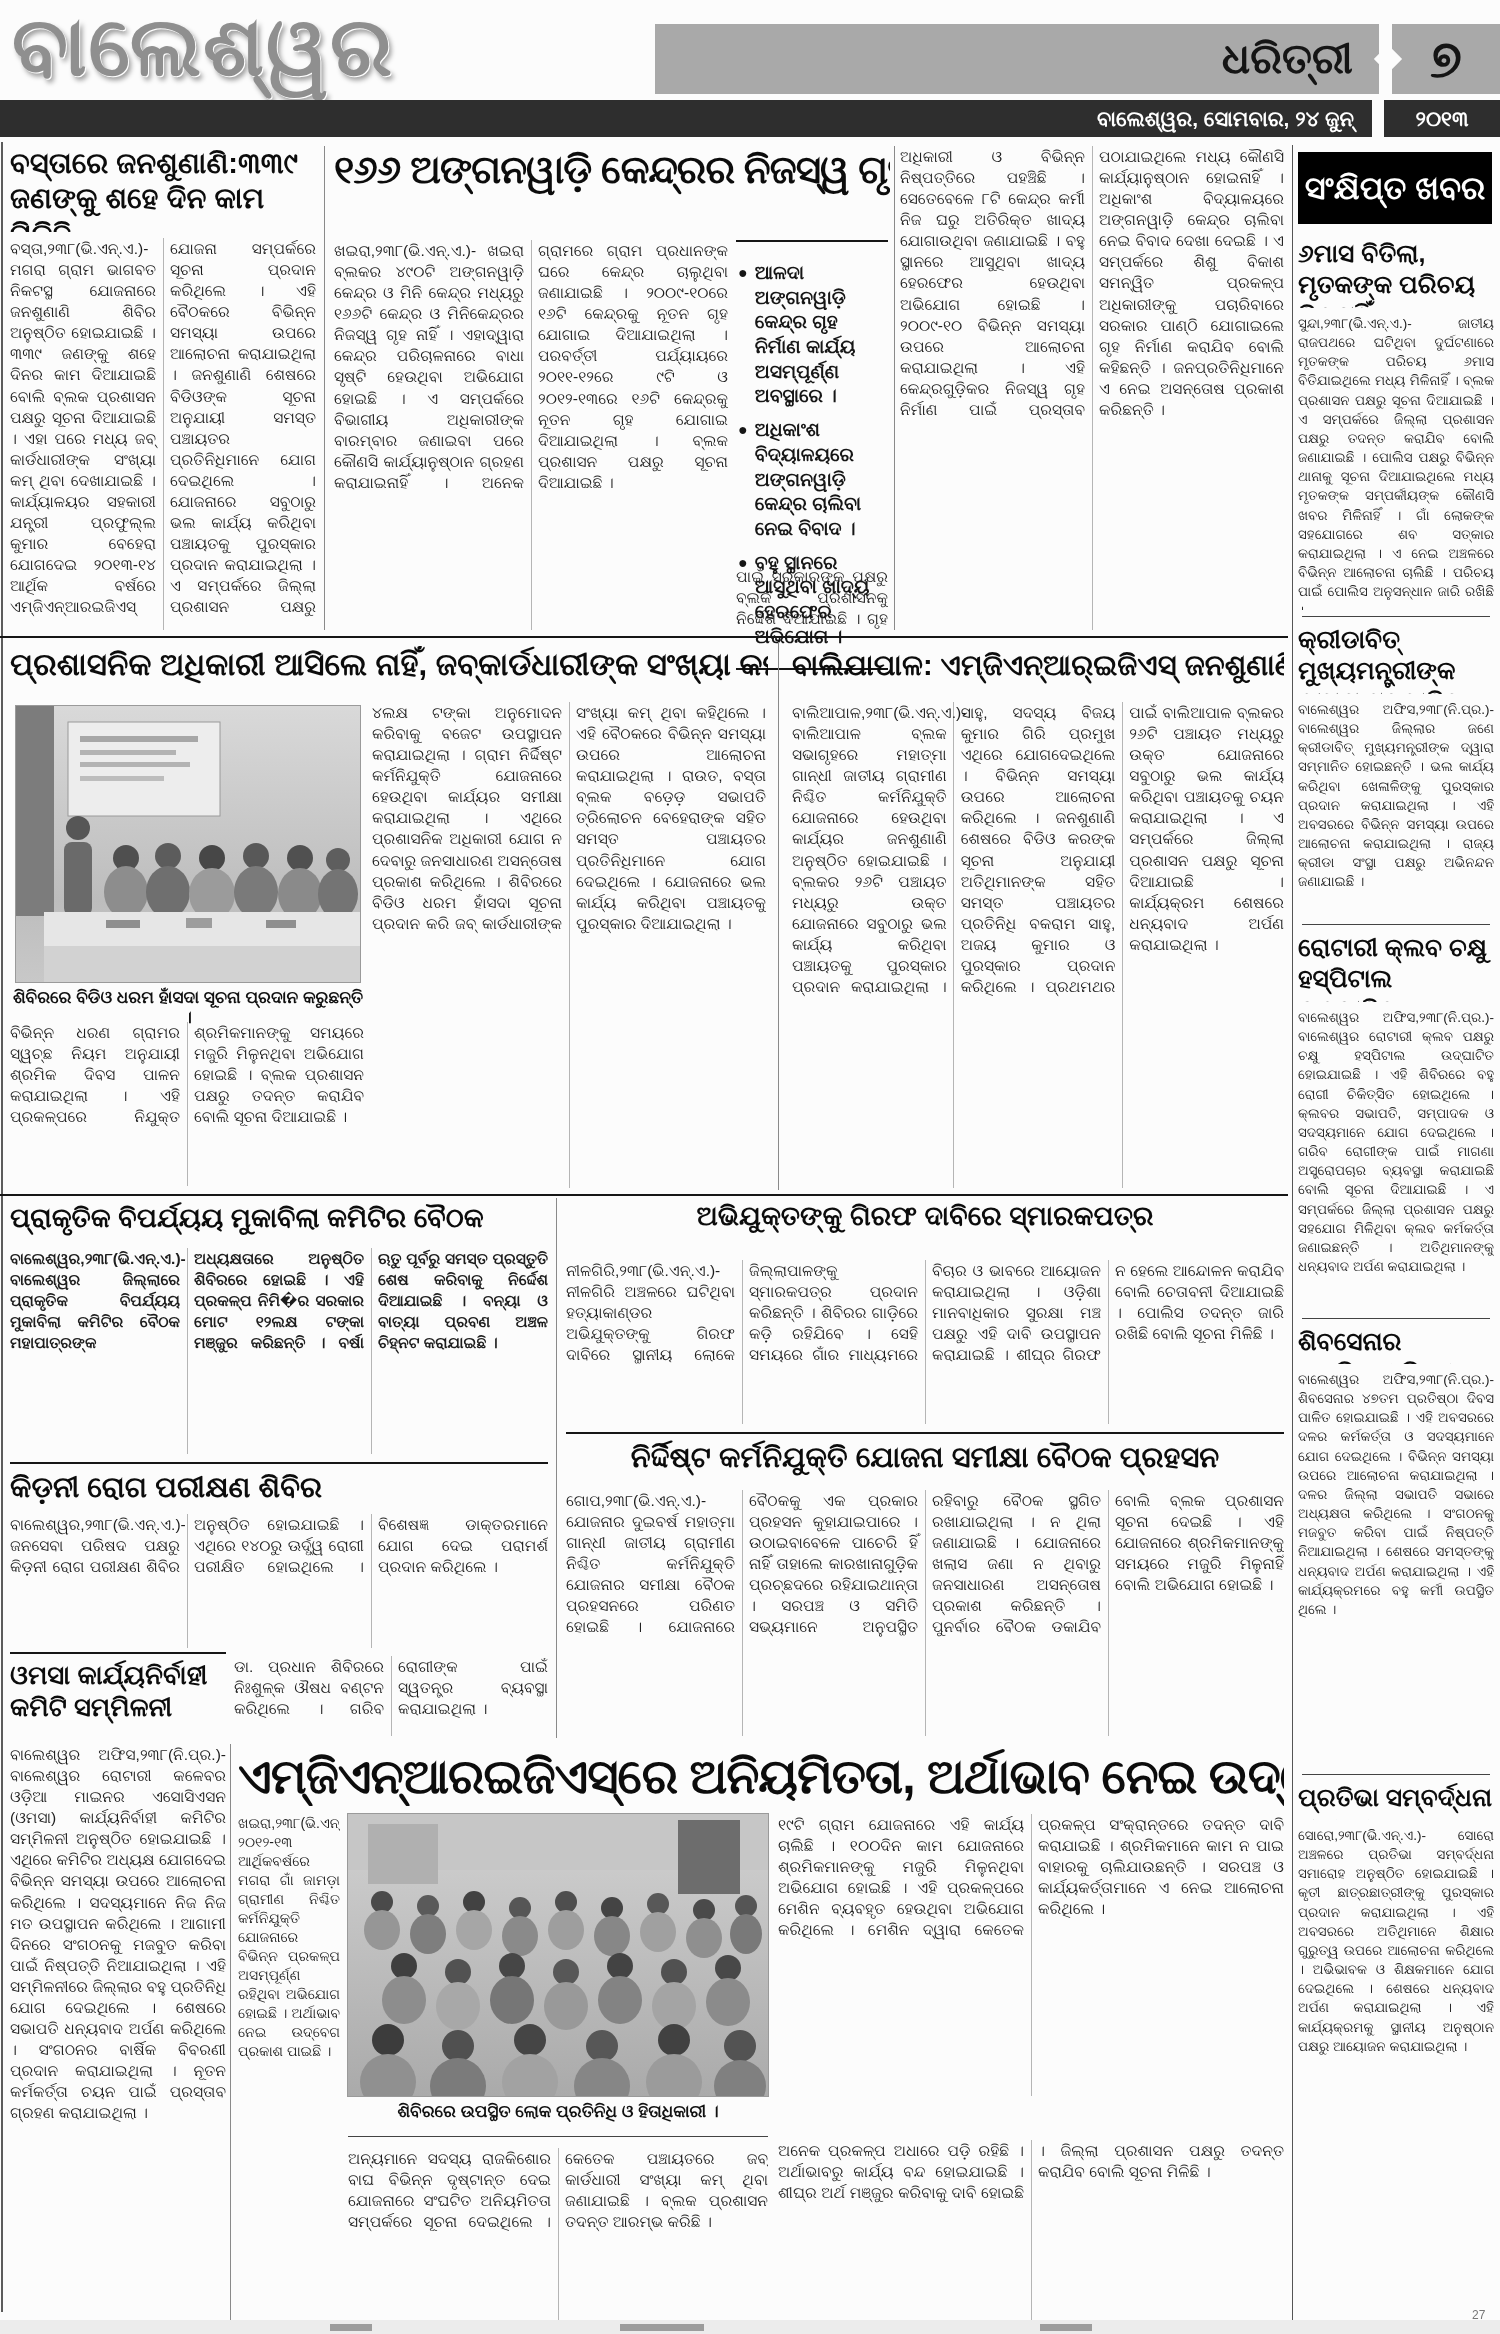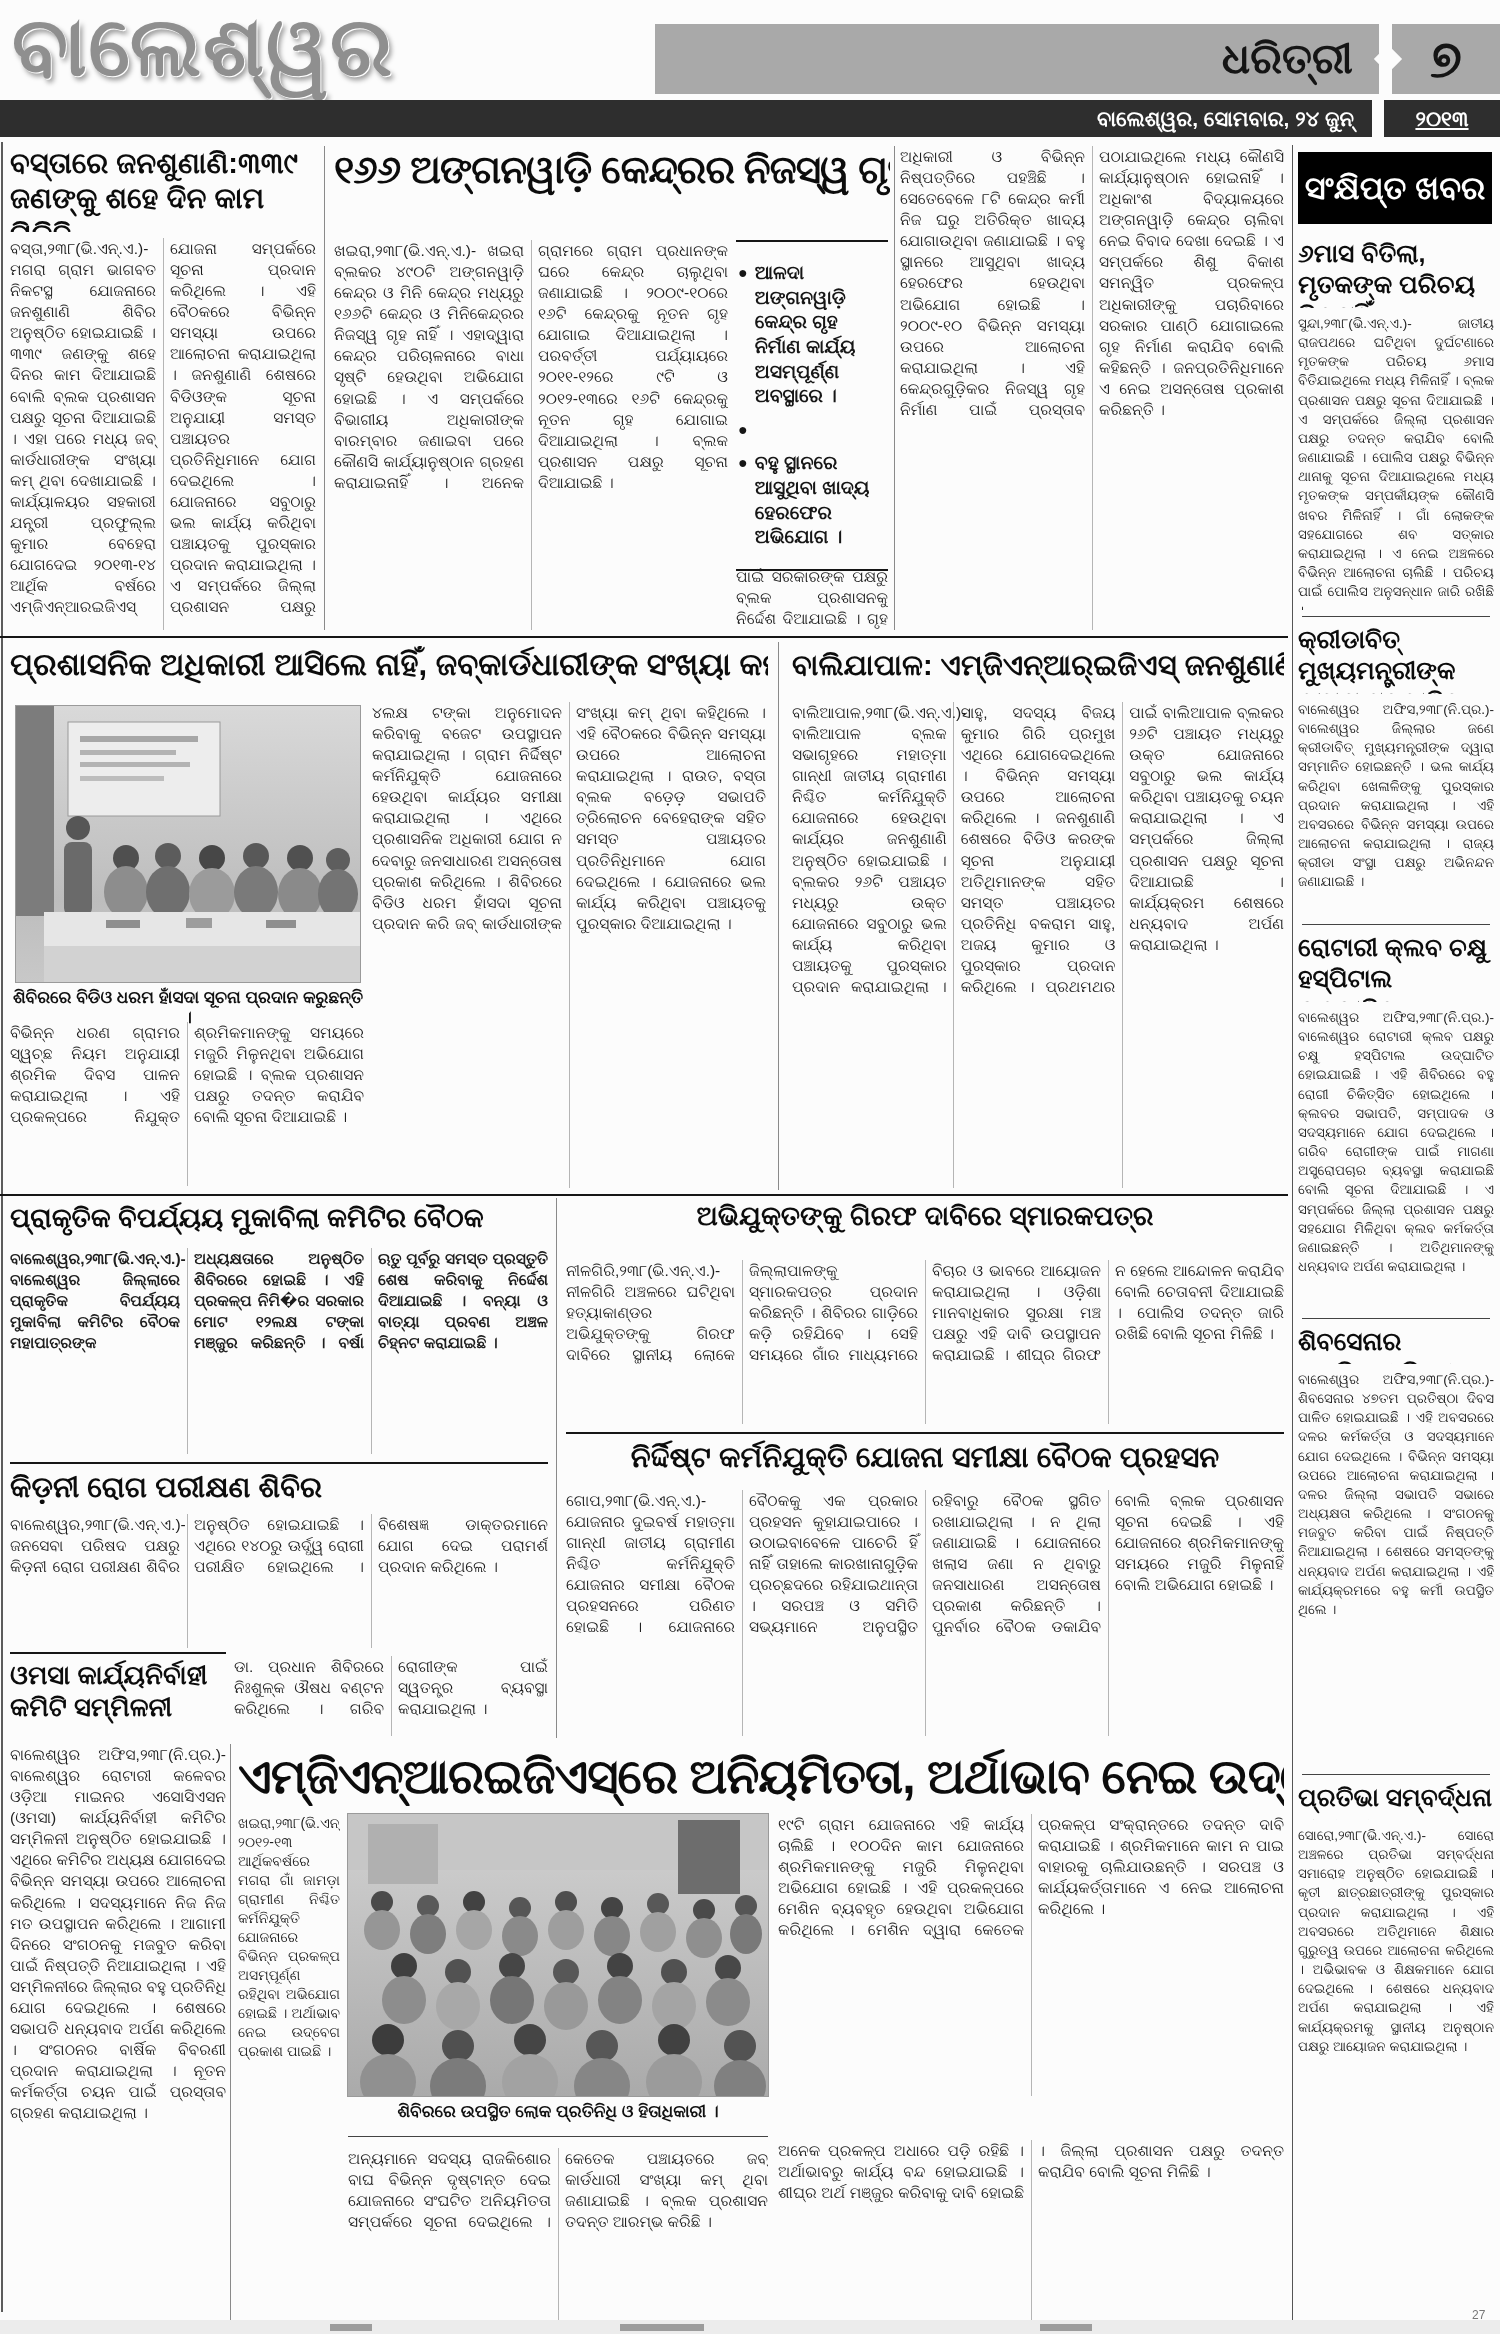--- a/index.html
+++ b/index.html
@@ -43,41 +43,42 @@
     <div class="brand">ଧରିତ୍ରୀ</div>
   </div>
   <div class="abs gray-bar" style="left:1392px;top:24px;width:108px;height:70px;">
     <div class="pageno">୭</div>
   </div>
   <div class="abs" style="left:1378px;top:49px;width:20px;height:20px;background:#fcfcfc;transform:rotate(45deg);"></div>
 
   <div class="abs datebar" style="left:0px;top:100px;width:1372px;height:37px;text-align:right;padding-right:18px;box-sizing:border-box;">
     <span>ବାଲେଶ୍ୱର, ସୋମବାର, ୨୪ ଜୁନ୍</span>
   </div>
-  <div class="abs datebar" style="left:1384px;top:100px;width:116px;height:37px;text-align:center;text-decoration:underline;">
+  <div class="abs datebar" style="left:1384px;top:100px;width:116px;height:37px;text-align:center;">
     <span>୨୦୧୩</span>
   </div>
 
   <div class="abs scanedge" style="left:1px;top:142px;width:2px;height:2170px;"></div>
 
   <div class="abs hl" style="left:10px;top:146px;width:306px;height:86px;font-size:29px;">ବସ୍ତାରେ ଜନଶୁଣାଣି:୩୩୯ ଜଣଙ୍କୁ ଶହେ ଦିନ କାମ ମିଳିଛି</div>
   <div class="abs body-text cols2" style="left:10px;top:238px;width:306px;height:392px;">ବସ୍ତା,୨୩୮(ଭି.ଏନ୍.ଏ.)- ମଗରା ଗ୍ରାମ ଭାଗବତ ନିକଟସ୍ଥ ଯୋଜନାରେ ଜନଶୁଣାଣି ଶିବିର ଅନୁଷ୍ଠିତ ହୋଇଯାଇଛି । ୩୩୯ ଜଣଙ୍କୁ ଶହେ ଦିନର କାମ ଦିଆଯାଇଛି ବୋଲି ବ୍ଲକ ପ୍ରଶାସନ ପକ୍ଷରୁ ସୂଚନା ଦିଆଯାଇଛି । ଏହା ପରେ ମଧ୍ୟ ଜବ୍ କାର୍ଡଧାରୀଙ୍କ ସଂଖ୍ୟା କମ୍ ଥିବା ଦେଖାଯାଇଛି । କାର୍ଯ୍ୟାଳୟର ସହକାରୀ ଯନ୍ତ୍ରୀ ପ୍ରଫୁଲ୍ଲ କୁମାର ବେହେରା ଯୋଗଦେଇ ୨୦୧୩-୧୪ ଆର୍ଥିକ ବର୍ଷରେ ଏମ୍‌ଜିଏନ୍‌ଆରଇଜିଏସ୍ ଯୋଜନା ସମ୍ପର୍କରେ ସୂଚନା ପ୍ରଦାନ କରିଥିଲେ । ଏହି ବୈଠକରେ ବିଭିନ୍ନ ସମସ୍ୟା ଉପରେ ଆଲୋଚନା କରାଯାଇଥିଲା । ଜନଶୁଣାଣି ଶେଷରେ ବିଡିଓଙ୍କ ସୂଚନା ଅନୁଯାୟୀ ସମସ୍ତ ପଞ୍ଚାୟତର ପ୍ରତିନିଧିମାନେ ଯୋଗ ଦେଇଥିଲେ । ଯୋଜନାରେ ସବୁଠାରୁ ଭଲ କାର୍ଯ୍ୟ କରିଥିବା ପଞ୍ଚାୟତକୁ ପୁରସ୍କାର ପ୍ରଦାନ କରାଯାଇଥିଲା । ଏ ସମ୍ପର୍କରେ ଜିଲ୍ଲା ପ୍ରଶାସନ ପକ୍ଷରୁ ତଦନ୍ତ କରାଯିବ ବୋଲି ଜଣାଯାଇଛି । ଏହା ପରେ ମଧ୍ୟ ଜବ୍ କାର୍ଡଧାରୀଙ୍କ ସଂଖ୍ୟା କମ୍ ରହିଥିବା ଅଭିଯୋଗ ହୋଇଛି ।</div>
 
   <div class="abs rule-v" style="left:324px;top:146px;height:484px;"></div>
 
   <div class="abs hl" style="left:334px;top:146px;width:556px;height:62px;font-size:39px;white-space:nowrap;letter-spacing:-1px;">୧୬୬ ଅଙ୍ଗନୱାଡ଼ି କେନ୍ଦ୍ରର ନିଜସ୍ୱ ଗୃହ ନାହିଁ</div>
   <div class="abs body-text cols2" style="left:334px;top:240px;width:394px;height:390px;">ଖଇରା,୨୩୮(ଭି.ଏନ୍.ଏ.)- ଖଇରା ବ୍ଲକର ୪୯୦ଟି ଅଙ୍ଗନୱାଡ଼ି କେନ୍ଦ୍ର ଓ ମିନି କେନ୍ଦ୍ର ମଧ୍ୟରୁ ୧୬୬ଟି କେନ୍ଦ୍ର ଓ ମିନିକେନ୍ଦ୍ରର ନିଜସ୍ୱ ଗୃହ ନାହିଁ । ଏହାଦ୍ୱାରା କେନ୍ଦ୍ର ପରିଚାଳନାରେ ବାଧା ସୃଷ୍ଟି ହେଉଥିବା ଅଭିଯୋଗ ହୋଇଛି । ଏ ସମ୍ପର୍କରେ ବିଭାଗୀୟ ଅଧିକାରୀଙ୍କ ବାରମ୍ବାର ଜଣାଇବା ପରେ କୌଣସି କାର୍ଯ୍ୟାନୁଷ୍ଠାନ ଗ୍ରହଣ କରାଯାଇନାହିଁ । ଅନେକ ଗ୍ରାମରେ ଗ୍ରାମ ପ୍ରଧାନଙ୍କ ଘରେ କେନ୍ଦ୍ର ଚାଲୁଥିବା ଜଣାଯାଇଛି । ୨୦୦୯-୧୦ରେ ୧୬ଟି କେନ୍ଦ୍ରକୁ ନୂତନ ଗୃହ ଯୋଗାଇ ଦିଆଯାଇଥିଲା । ପରବର୍ତ୍ତୀ ପର୍ଯ୍ୟାୟରେ ୨୦୧୧-୧୨ରେ ୯ଟି ଓ ୨୦୧୨-୧୩ରେ ୧୬ଟି କେନ୍ଦ୍ରକୁ ନୂତନ ଗୃହ ଯୋଗାଇ ଦିଆଯାଇଥିଲା । ବ୍ଲକ ପ୍ରଶାସନ ପକ୍ଷରୁ ସୂଚନା ଦିଆଯାଇଛି ।</div>
 
   <div class="abs bullets-box" style="left:736px;top:240px;width:152px;box-sizing:border-box;">
     <div class="bullet-item">
       <span class="bullet-dot">●</span>
       <span>ଆଳଦା ଅଙ୍ଗନୱାଡ଼ି କେନ୍ଦ୍ର ଗୃହ ନିର୍ମାଣ କାର୍ଯ୍ୟ ଅସମ୍ପୂର୍ଣ୍ଣ ଅବସ୍ଥାରେ ।</span>
     </div>
     <div class="bullet-item">
       <span class="bullet-dot">●</span>
+      <span>ଅଧିକାଂଶ ବିଦ୍ୟାଳୟରେ ଅଙ୍ଗନୱାଡ଼ି କେନ୍ଦ୍ର ଚାଲିବା ନେଇ ବିବାଦ ।</span>
     </div>
     <div class="bullet-item">
       <span class="bullet-dot">●</span>
       <span>ବହୁ ସ୍ଥାନରେ ଆସୁଥିବା ଖାଦ୍ୟ ହେରଫେର ଅଭିଯୋଗ ।</span>
     </div>
   </div>
   <div class="abs body-text" style="left:736px;top:566px;width:152px;height:64px;">ପାଇଁ ସରକାରଙ୍କ ପକ୍ଷରୁ ବ୍ଲକ ପ୍ରଶାସନକୁ ନିର୍ଦ୍ଦେଶ ଦିଆଯାଇଛି । ଗୃହ ମିଳି ନ ଥିବା କେନ୍ଦ୍ରଗୁଡ଼ିକ ବିଦ୍ୟାଳୟରେ ଚାଲୁଛି ।</div>
 
   <div class="abs rule-v" style="left:894px;top:146px;height:484px;"></div>
   <div class="abs body-text cols2" style="left:900px;top:146px;width:384px;height:484px;">ଅଧିକାରୀ ଓ ବିଭିନ୍ନ ନିଷ୍ପତ୍ତିରେ ପହଞ୍ଚିଛି । ସେତେବେଳେ ୮ଟି କେନ୍ଦ୍ର କର୍ମୀ ନିଜ ଘରୁ ଅତିରିକ୍ତ ଖାଦ୍ୟ ଯୋଗାଉଥିବା ଜଣାଯାଇଛି । ବହୁ ସ୍ଥାନରେ ଆସୁଥିବା ଖାଦ୍ୟ ହେରଫେର ହେଉଥିବା ଅଭିଯୋଗ ହୋଇଛି । ୨୦୦୯-୧୦ ବିଭିନ୍ନ ସମସ୍ୟା ଉପରେ ଆଲୋଚନା କରାଯାଇଥିଲା । ଏହି କେନ୍ଦ୍ରଗୁଡ଼ିକର ନିଜସ୍ୱ ଗୃହ ନିର୍ମାଣ ପାଇଁ ପ୍ରସ୍ତାବ ପଠାଯାଇଥିଲେ ମଧ୍ୟ କୌଣସି କାର୍ଯ୍ୟାନୁଷ୍ଠାନ ହୋଇନାହିଁ । ଅଧିକାଂଶ ବିଦ୍ୟାଳୟରେ ଅଙ୍ଗନୱାଡ଼ି କେନ୍ଦ୍ର ଚାଲିବା ନେଇ ବିବାଦ ଦେଖା ଦେଇଛି । ଏ ସମ୍ପର୍କରେ ଶିଶୁ ବିକାଶ ସମନ୍ୱିତ ପ୍ରକଳ୍ପ ଅଧିକାରୀଙ୍କୁ ପଚାରିବାରେ ସରକାର ପାଣ୍ଠି ଯୋଗାଇଲେ ଗୃହ ନିର୍ମାଣ କରାଯିବ ବୋଲି କହିଛନ୍ତି । ଜନପ୍ରତିନିଧିମାନେ ଏ ନେଇ ଅସନ୍ତୋଷ ପ୍ରକାଶ କରିଛନ୍ତି ।</div>

